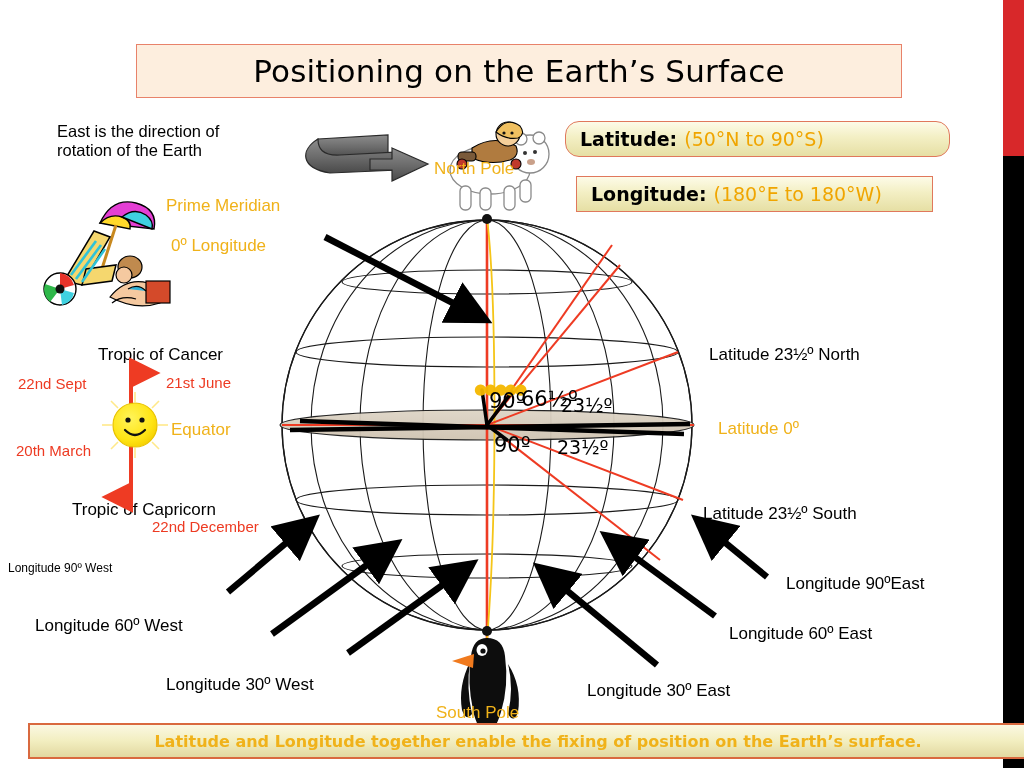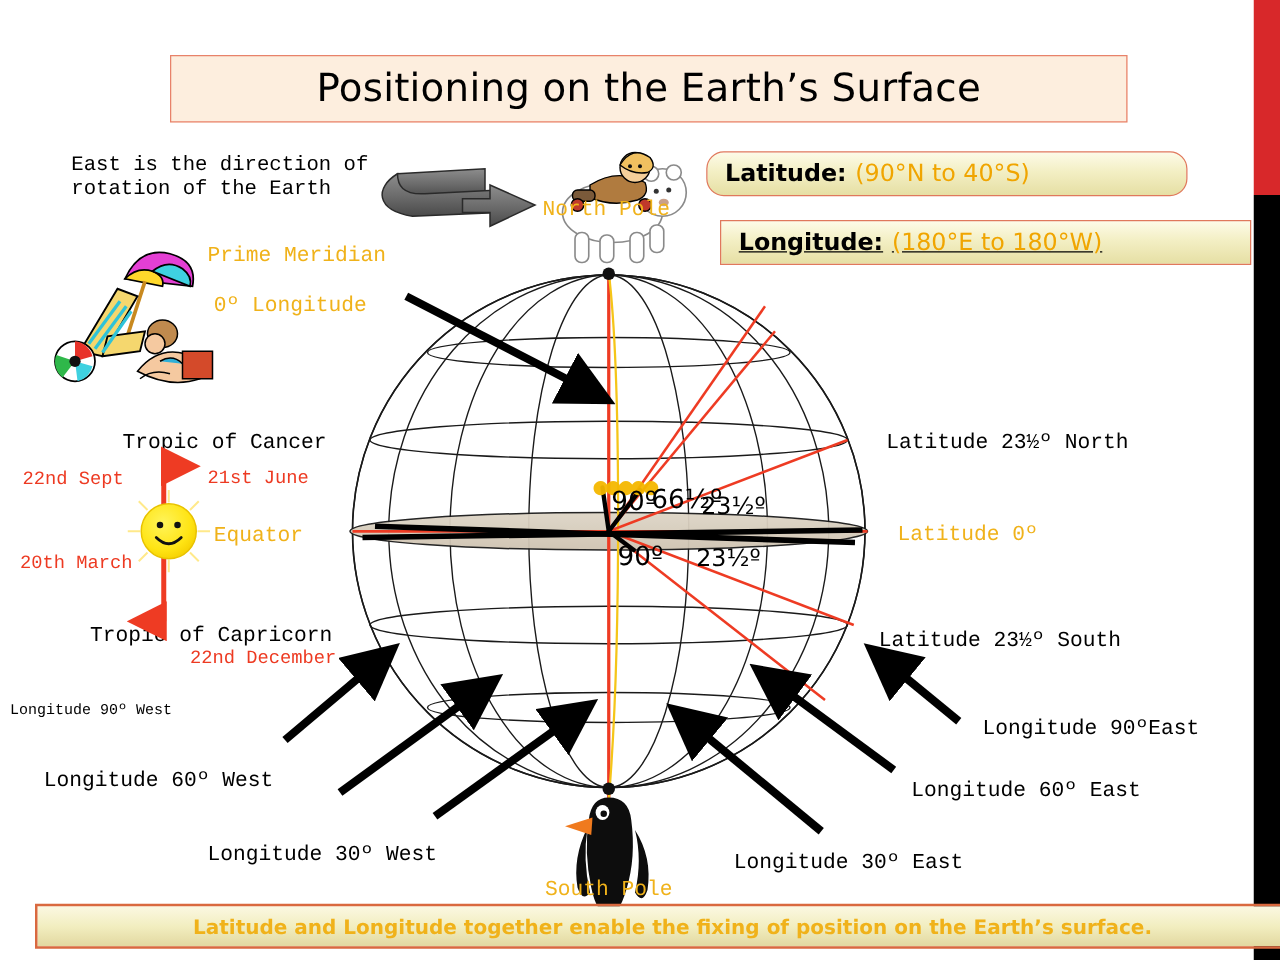--- a/index.html
+++ b/index.html
@@ -59,38 +59,38 @@
     height: 36px;
     box-sizing: border-box;
     border: 1px solid #e0785c;
     background: linear-gradient(180deg, #fdfbe8 0%, #f3efc4 45%, #e6dfa4 100%);
     display: flex;
     align-items: center;
     padding-left: 14px;
     white-space: nowrap;
   }
   .legend-lat { left: 565px; top: 121px; width: 385px; border-radius: 14px; }
-  .legend-lon { left: 576px; top: 176px; width: 425px; text-decoration: underline; }
+  .legend-lon { left: 576px; top: 176px; width: 357px; }
   .legend-key {
     font-family: "DejaVu Sans", sans-serif;
     font-weight: bold;
     font-size: 19px;
     color: #000000;
   }
   .legend-val {
     font-family: "DejaVu Sans", sans-serif;
     font-size: 19px;
     color: #f0a500;
     margin-left: 7px;
   }
 
   
   .lbl {
     position: absolute;
-    font-family: Liberation Mono, monospace;
+    font-family: Liberation Sans, sans-serif;
     white-space: nowrap;
     line-height: 1.18;
   }
   .lbl-black { color: #000000; }
   .lbl-gold  { color: #f0b21a; }
   .lbl-red   { color: #ed3a22; }
 
   .t-east   { left: 57px;  top: 122px; font-size: 16.5px; }
   .t-prime  { left: 166px; top: 196px; font-size: 17px; }
   .t-zerolon{ left: 171px; top: 236px; font-size: 17px; }
@@ -354,21 +354,21 @@
     <path d="M34,26 L12,33 L33,40 Z" fill="#f07a1e"></path>
     <path d="M40,100 l-6,6 M56,100 l6,6" stroke="#0d0d0d" stroke-width="2"></path>
   </svg>
 
   <div class="title-box">
     <span class="title-text">Positioning on the Earth’s Surface</span>
   </div>
 
   <div class="legend-box legend-lat">
     <span class="legend-key">Latitude:</span>
-    <span class="legend-val">(90°N to 40°S)</span>
+    <span class="legend-val">(50°N to 90°S)</span>
   </div>
   <div class="legend-box legend-lon">
     <span class="legend-key">Longitude:</span>
     <span class="legend-val">(180°E to 180°W)</span>
   </div>
 
   <div class="lbl lbl-black t-east">
     <div>East is the direction of</div>
     <div>rotation of the Earth</div>
   </div>

